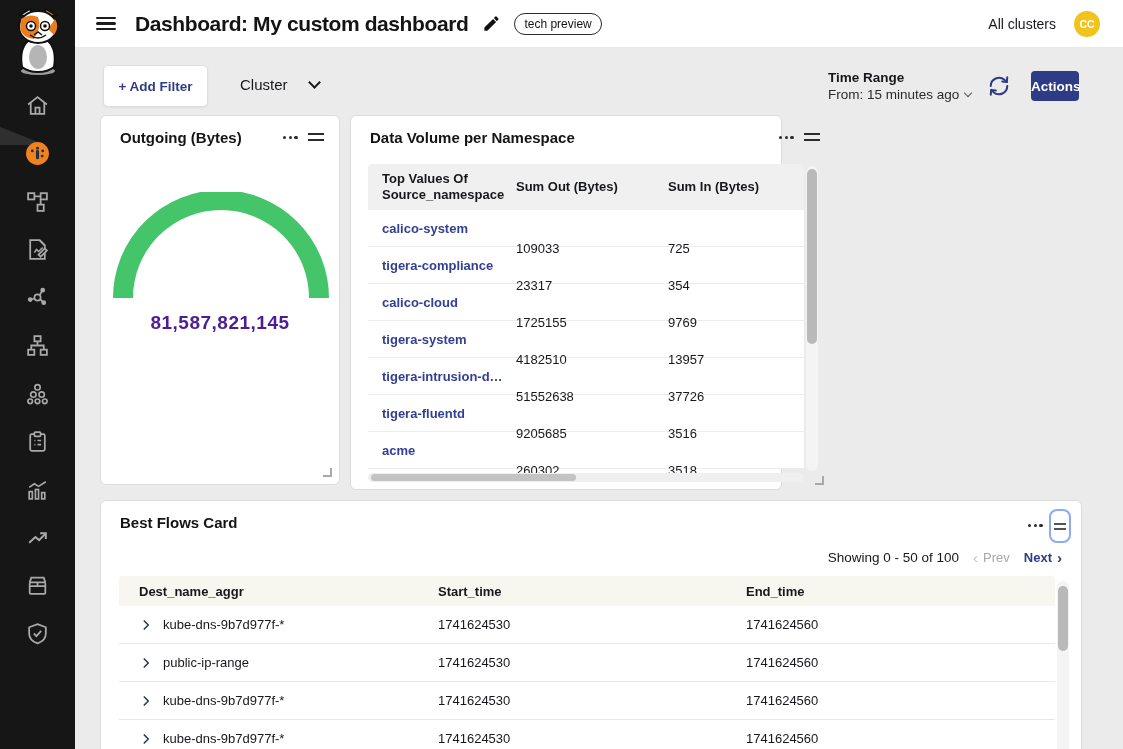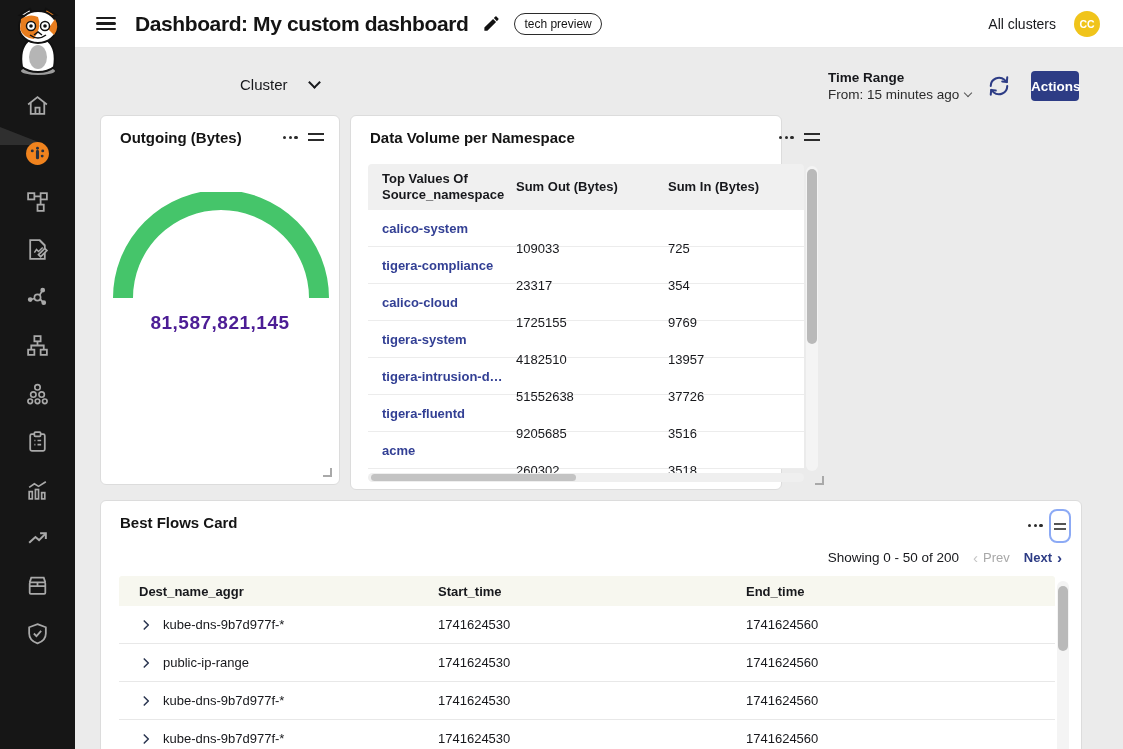--- a/index.html
+++ b/index.html
@@ -236,20 +236,21 @@
     <svg class="edit-pencil" viewBox="0 0 24 24" fill="#111">
         <path d="M3 17.2 V21 H6.8 L17.8 10 L14 6.2 Z M20.7 7.1 a1 1 0 0 0 0 -1.4 L18.3 3.3 a1 1 0 0 0 -1.4 0 L15 5.2 L18.8 9 Z"></path>
       </svg>
     <span class="badge">tech preview</span>
     <div class="header-right">
       <span class="all-clusters">All clusters</span>
       <div class="avatar">CC</div>
     </div>
   </header>
 
+  <button class="btn-add-filter">+ Add Filter</button>
   <div class="cluster-dd">
     <span>Cluster</span>
     <span class="chev"></span>
   </div>
   <div class="time-range">
     <div class="tr-label">Time Range</div>
     <div class="tr-value">
       <span>From: 15 minutes ago</span>
       <span class="chev-sm"></span>
     </div>
@@ -360,21 +361,21 @@
         <i></i>
         <i></i>
         <i></i>
       </div>
     <div class="focus-handle" style="left:948px; top:8px;">
         <i></i>
         <i></i>
       </div>
 
     <div class="bf-pagination">
-      <span class="bf-showing">Showing 0 - 50 of 200</span>
+      <span class="bf-showing">Showing 0 - 50 of 100</span>
       <span class="pg-prev">
         <span class="arr">‹</span>
         <span>Prev</span>
       </span>
       <span class="pg-next">
         <span>Next</span>
         <span class="arr">›</span>
       </span>
     </div>
 

